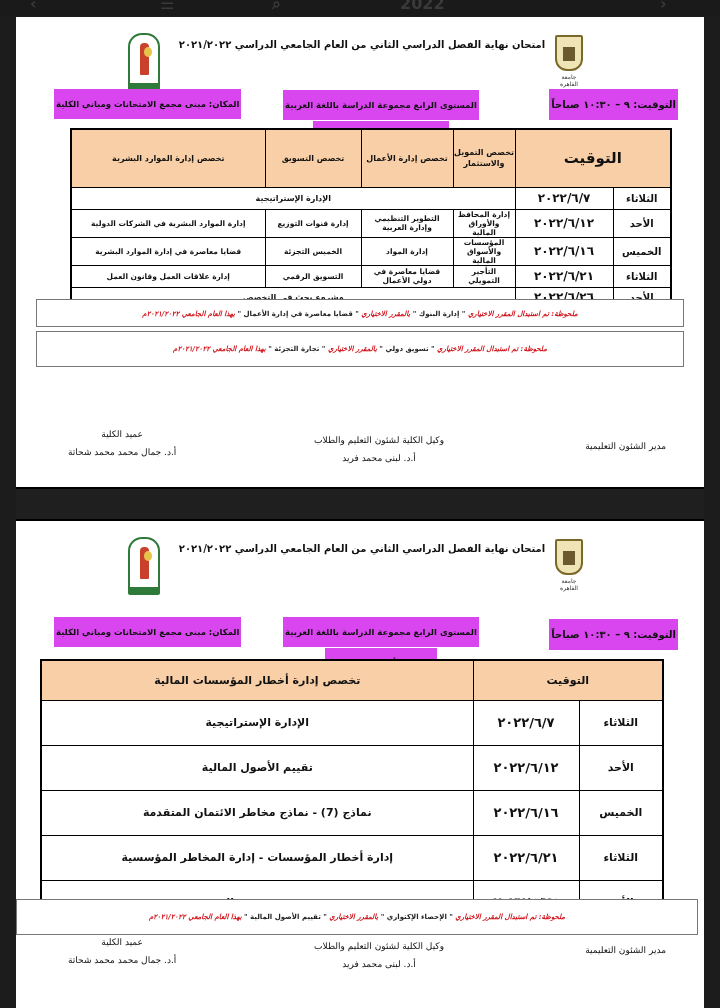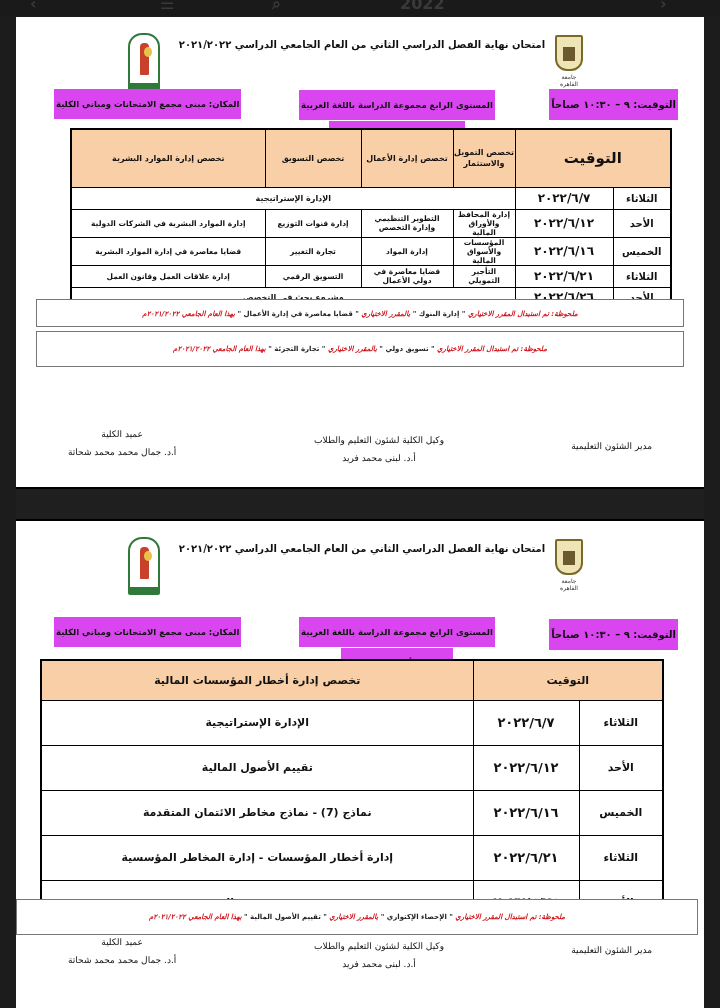--- a/index.html
+++ b/index.html
@@ -22,21 +22,21 @@
   .logo-uni .shield:after { content: ""; position: absolute; left: 6px; top: 10px; width: 12px; height: 14px; background: #6b5a2d; }
   .logo-uni .caption { font-size: 6px; text-align: center; color: #333; margin-top: 2px; }
 
   .logo-fac { position: absolute; left: 112px; top: 16px; width: 32px; height: 58px; border: 2px solid #2f7a3a; border-radius: 14px 14px 2px 2px; background: #fff; }
   .logo-fac .fig { position: absolute; left: 10px; top: 8px; width: 9px; height: 32px; background: #c9402b; border-radius: 4px 4px 1px 1px; }
   .logo-fac .fig2 { position: absolute; left: 14px; top: 12px; width: 8px; height: 10px; background: #e6c44a; border-radius: 50%; }
   .logo-fac .base { position: absolute; left: 0; right: 0; bottom: 0; height: 6px; background: #2f7a3a; }
 
   .hl { background: #d946ef; font-size: 8.5px; font-weight: bold; padding: 10px 2px; display: inline-block; white-space: nowrap; }
   .info-time { position: absolute; right: 26px; top: 72px; font-size: 10px; margin-left: 8px; }
-  .info-level { position: absolute; right: 196px; top: 73px; width: 222px; }
+  .info-level { position: absolute; right: 212px; top: 73px; width: 222px; }
   .info-level .hl { display: block; margin: 0 auto 1px auto; width: max-content; }
   .info-place { position: absolute; left: 38px; top: 72px; }
 
   table.sched { position: absolute; border-collapse: collapse; direction: rtl; }
   table.sched td, table.sched th { border: 1px solid #000; text-align: center; vertical-align: middle; font-weight: bold; }
   table.sched th { background: #f8cfa6; }
   .t1 { left: 54px; top: 111px; width: 602px; border: 2px solid #000; }
   .t1 th { font-size: 8px; line-height: 11px; }
   .t1 th.timing { font-size: 15px; }
   .t1 td { font-size: 7.5px; line-height: 9px; height: 22px; padding: 0 2px; }
@@ -53,21 +53,21 @@
 
   .note { position: absolute; border: 1px solid #777; background: #fff; font-size: 7px; font-weight: bold; text-align: center; white-space: nowrap; overflow: hidden; }
   .note .red { color: #d0141b; font-style: italic; }
   .note .dark { color: #222; }
   .note1 { left: 20px; top: 282px; width: 648px; height: 28px; line-height: 28px; }
   .note2 { left: 20px; top: 314px; width: 648px; height: 36px; line-height: 34px; }
   .note3 { left: 0px; top: 378px; width: 682px; height: 36px; line-height: 34px; }
 
   .sig { position: absolute; font-size: 9px; text-align: center; font-family: "DejaVu Serif", serif; color: #111; }
   .sig div { margin-bottom: 8px; }
-  .sig-right { right: 52px; }
+  .sig-right { right: 38px; }
   .sig-mid { right: 260px; }
   .sig-left { left: 52px; }
   .p1 .sig { top: 416px; }
 </style>
 </head>
 <body>
 
 <div class="topbar">
   <span class="topbar-glyph" style="left:30px">‹</span>
   <span class="topbar-glyph" style="left:160px">☰</span>
@@ -106,30 +106,30 @@
     </tr>
     <tr>
       <td class="day">الثلاثاء</td>
       <td class="date">٢٠٢٢/٦/٧</td>
       <td colspan="4" class="span">الإدارة الإستراتيجية</td>
     </tr>
     <tr>
       <td class="day">الأحد</td>
       <td class="date">٢٠٢٢/٦/١٢</td>
       <td>إدارة المحافظ والأوراق المالية</td>
-      <td>التطوير التنظيمي وإدارة التخصص</td>
+      <td>التطوير التنظيمي وإدارة العربية</td>
       <td>إدارة قنوات التوزيع</td>
       <td>إدارة الموارد البشرية في الشركات الدولية</td>
     </tr>
     <tr>
       <td class="day">الخميس</td>
       <td class="date">٢٠٢٢/٦/١٦</td>
       <td>المؤسسات والأسواق المالية</td>
       <td>إدارة المواد</td>
-      <td>تجارة التغيير</td>
+      <td>الخميس التجزئة</td>
       <td>قضايا معاصرة في إدارة الموارد البشرية</td>
     </tr>
     <tr>
       <td class="day">الثلاثاء</td>
       <td class="date">٢٠٢٢/٦/٢١</td>
       <td>التأجير التمويلي</td>
       <td>قضايا معاصرة في دولي الأعمال</td>
       <td>التسويق الرقمي</td>
       <td>إدارة علاقات العمل وقانون العمل</td>
     </tr>

